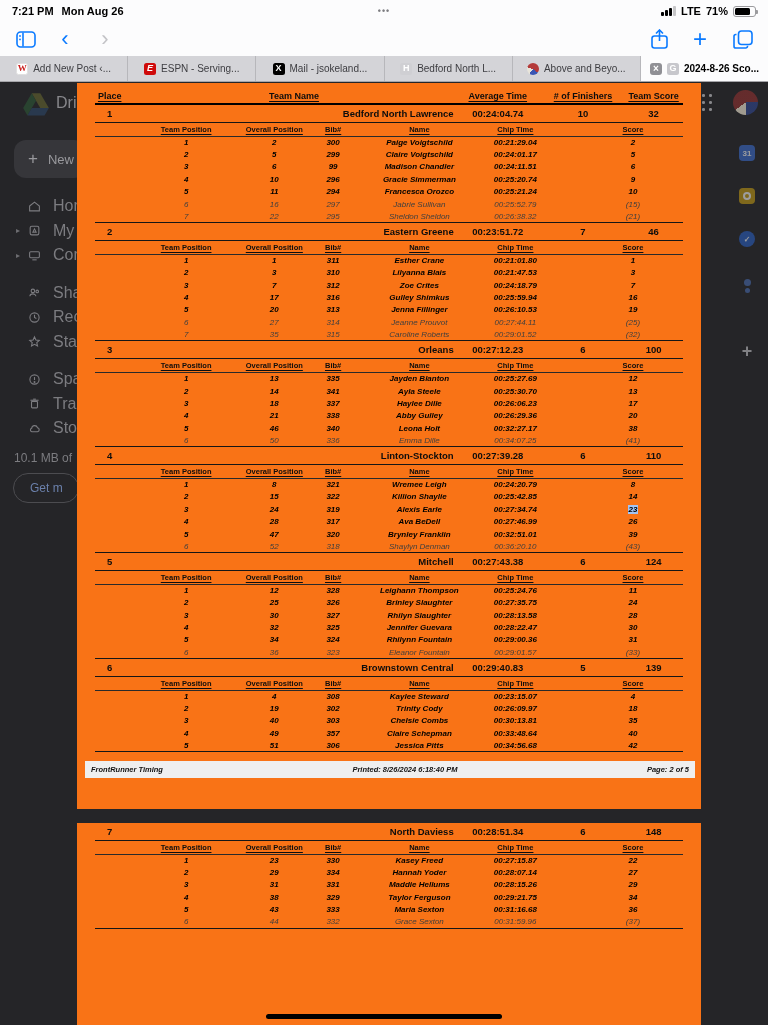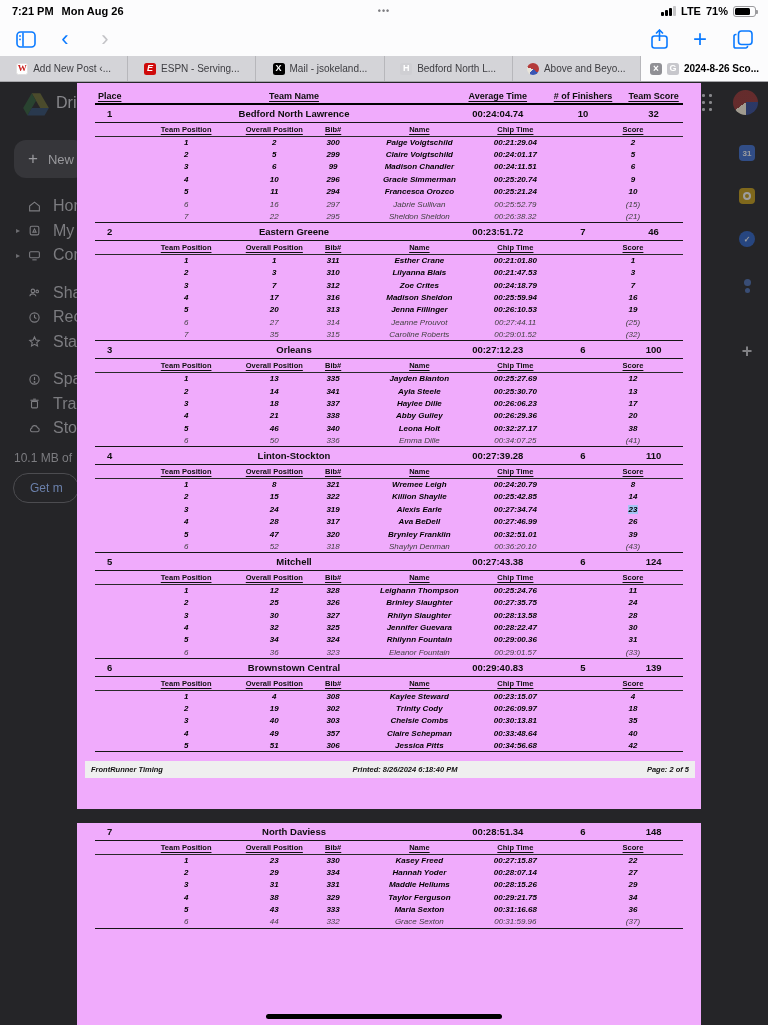--- a/index.html
+++ b/index.html
@@ -77,32 +77,32 @@
     display:flex;align-items:center;justify-content:center;font-size:8px;font-weight:bold;color:#fff;}
   .pi-cal{top:62px;background:#3b6fd4;}
   .pi-keep{top:105px;background:#c9a014;}
   .pi-keep i{width:8px;height:8px;border:2px solid #fff;border-radius:50%;}
   .pi-tasks{top:148px;background:#2a62c9;border-radius:50%;}
   .pi-contacts{top:191px;background:none;}
   .pi-contacts i{display:block;width:7px;height:7px;background:#4a6fb5;border-radius:50%;box-shadow:0 8px 0 -1px #4a6fb5;}
   .pi-plus{top:260px;color:#98989c;font-size:18px;opacity:.8;background:none;}
   .kebab{position:absolute;left:694px;width:3px;color:#5c5c60;font-size:10px;line-height:4px;}
   
-  .pdf-page{position:absolute;left:77px;width:624px;background:#f0abfc;color:#0d0d0d;z-index:5;}
+  .pdf-page{position:absolute;left:77px;width:624px;background:#f97316;color:#0d0d0d;z-index:5;}
   .page2{top:0;height:726px;overflow:hidden;}
   .page3{top:740px;bottom:0;overflow:hidden;}
   table{border-collapse:collapse;table-layout:fixed;width:588px;margin-left:18px;}
   td{padding:0;vertical-align:middle;overflow:hidden;white-space:nowrap;}
   .main-head{margin-top:5px;border-bottom:2px solid #000;}
   .main-head td{font-size:9px;font-weight:bold;height:16px;text-align:center;}
   .main-head td u, .run-head td u{text-decoration:underline;text-underline-offset:1.5px;}
   .main-head .c-tname{text-align:center;padding-left:10px;}
   .team-table{border-bottom:1.5px solid #161616;}
   .team-table td{font-size:9.5px;font-weight:bold;height:17px;text-align:center;}
-  .team-table .c-name{text-align:center;padding-left:10px;}
+  .team-table .c-name{text-align:right;padding-left:10px;}
   .runner-table{border-bottom:1.5px solid #161616;}
   .run-head td{font-size:7.5px;font-weight:bold;height:13.5px;text-align:center;border-bottom:1px solid #2a2a2a;}
   .run-row td{font-size:8px;font-style:italic;height:12.4px;text-align:center;}
   .run-row.scoring td{font-weight:bold;color:#000;}
   .run-row.nonscoring td{color:#3f3f3f;}
   .c-nm{text-align:center;padding-left:2px !important;}
   .hl{background:#a4c4f4;padding:0 1px;}
   .pdf-footer{margin:9px 6px 0 8px;background:#efefef;height:17px;display:flex;align-items:center;
     justify-content:space-between;padding:0 6px;font-size:7.5px;font-weight:bold;font-style:italic;color:#111;}
   .banner{margin:18px 18px 11px;background:#d2d2d2;text-align:center;font-weight:bold;font-size:15.5px;
@@ -551,21 +551,21 @@
     <td>00:24:18.79</td>
     <td></td>
     <td>7</td>
     <td></td>
   </tr>
               <tr class="run-row scoring">
     <td></td>
     <td>4</td>
     <td>17</td>
     <td>316</td>
-    <td class="c-nm">Madison Sheldon</td>
+    <td class="c-nm">Gulley Shimkus</td>
     <td>00:25:59.94</td>
     <td></td>
     <td>16</td>
     <td></td>
   </tr>
               <tr class="run-row scoring">
     <td></td>
     <td>5</td>
     <td>20</td>
     <td>313</td>

